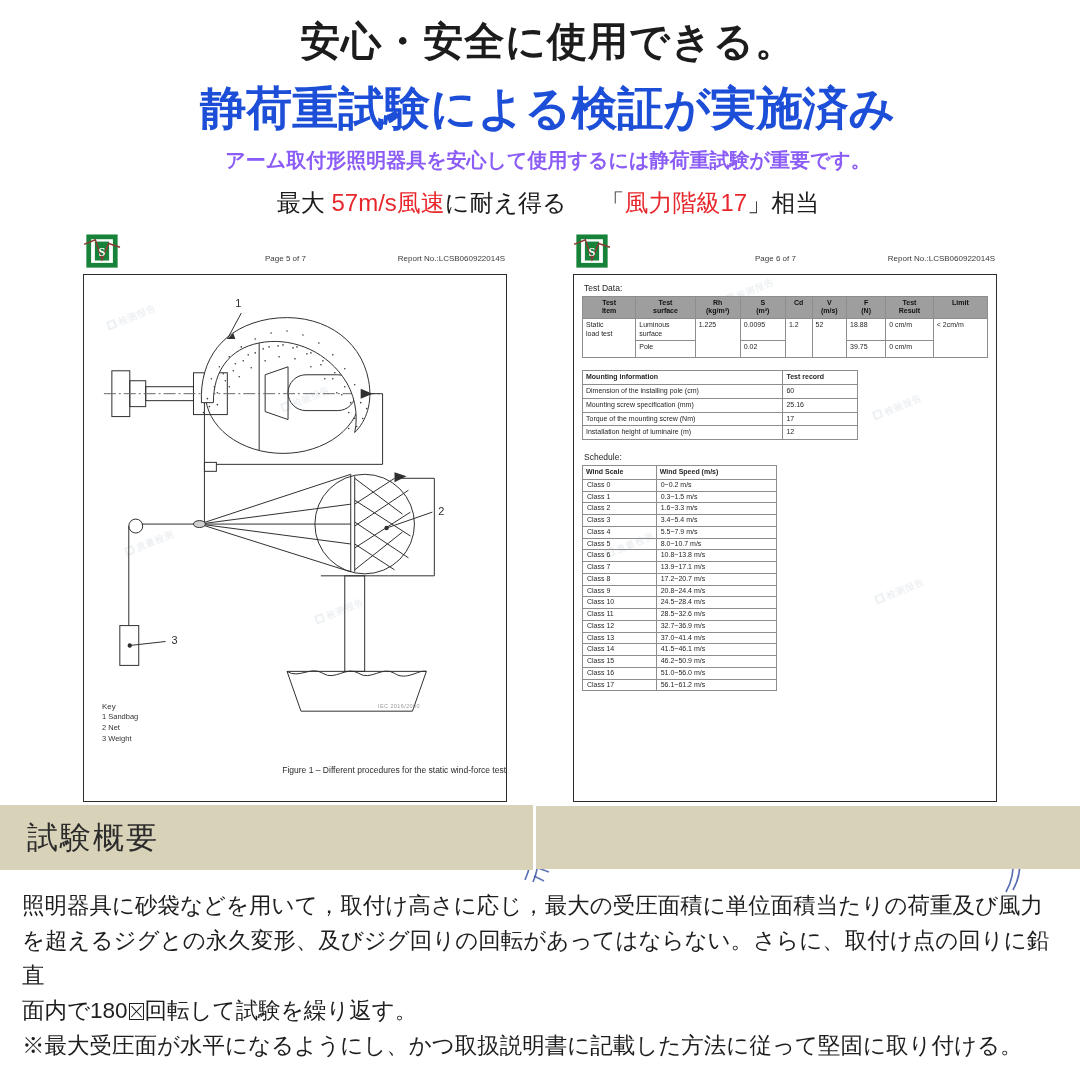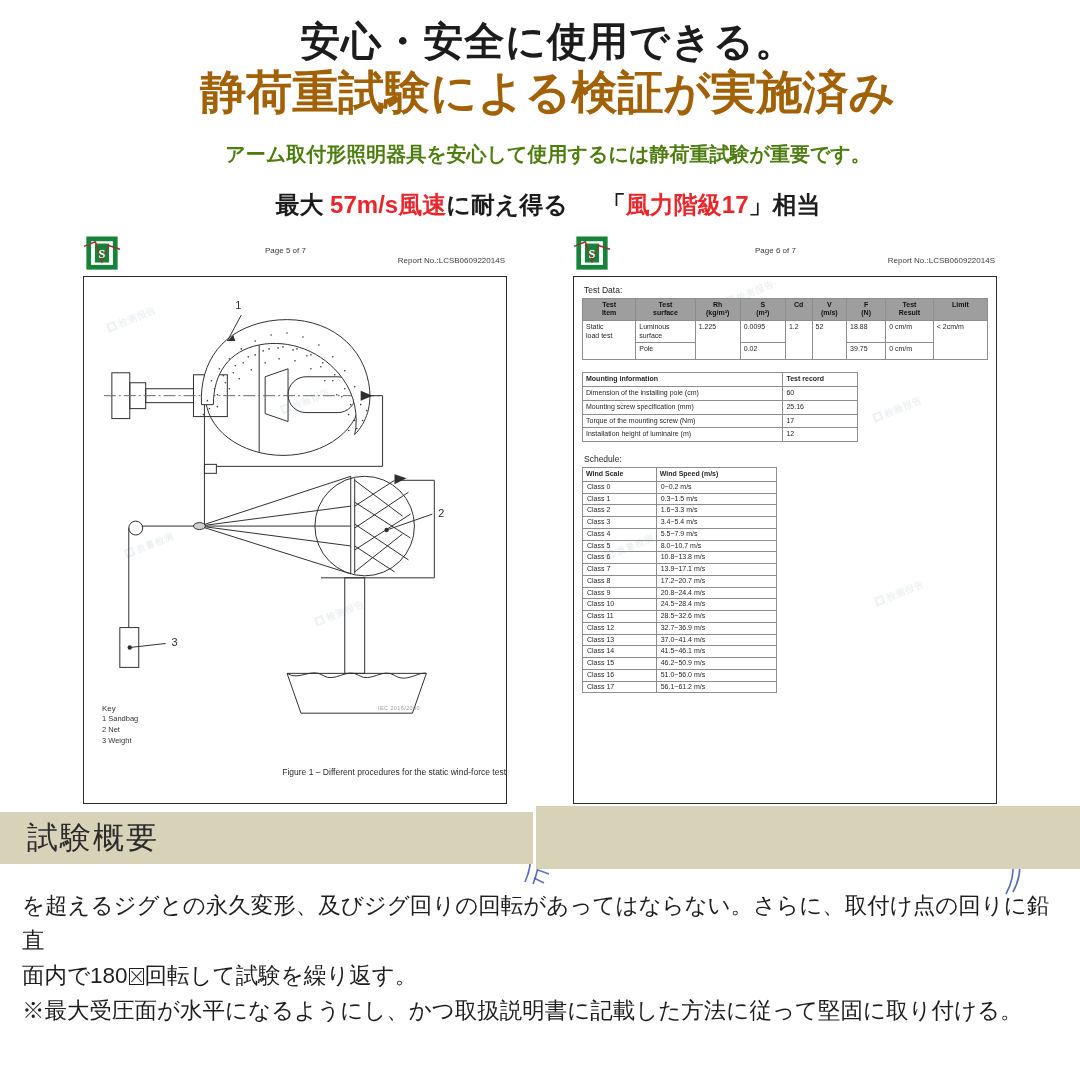--- a/index.html
+++ b/index.html
@@ -12,30 +12,30 @@
     position:relative;
   }
 
   
   .header { padding:18px 0 8px 16px; text-align:center; }
   .hdr-line1 {
     font-size:40px; font-weight:bold; color:#1c1c1c;
     letter-spacing:1px; line-height:1.15;
   }
   .hdr-line2 {
-    font-size:46px; font-weight:bold; color:#a16207;
-    letter-spacing:0px; line-height:1.15; margin-top:2px;
+    font-size:46px; font-weight:bold; color:#1d4ed8;
+    letter-spacing:0px; line-height:1.15; margin-top:18px;
   }
   .hdr-sub {
-    font-size:20px; font-weight:bold; color:#4d7c0f;
-    margin-top:22px; line-height:1.3;
+    font-size:20px; font-weight:bold; color:#8b5cf6;
+    margin-top:12px; line-height:1.3;
   }
   .hdr-sub2 {
-    font-size:24px; font-weight:bold; color:#1c1c1c;
-    margin-top:22px; line-height:1.3;
+    font-size:24px; font-weight:normal; color:#1c1c1c;
+    margin-top:14px; line-height:1.3;
   }
   .accent-red { color:#e8272c; }
   .gap-wide { display:inline-block; width:34px; }
 
   
   .docs {
     position:relative;
     height:590px;
     margin-top:6px;
   }
@@ -49,21 +49,21 @@
 
   .doc-head {
     position:relative;
     height:42px;
   }
   .logo {
     position:absolute; left:8px; top:2px;
     width:38px; height:36px;
   }
   .doc-page {
-    position:absolute; left:190px; top:12px;
+    position:absolute; left:190px; top:22px;
     font-size:8px; color:#3a3a3a; white-space:nowrap;
   }
   .doc-report {
     position:absolute; right:10px; top:22px;
     font-size:8px; color:#3a3a3a; white-space:nowrap;
   }
   .doc-body {
     position:absolute; left:8px; right:8px; top:42px; bottom:0;
     border:1px solid #2b2b2b;
     background:#fff;
@@ -152,21 +152,21 @@
   
   .bottom { position:absolute; left:0; top:806px; width:1080px; }
   .band {
     position:relative;
     height:63px;
     display:flex;
     align-items:center;
   }
   .band-left {
     background:#d8d2b8;
-    width:533px; height:52px;
+    width:533px; height:65px;
     display:flex; align-items:center;
   }
   .band-right {
     background:#d8d2b8;
     flex:1; height:63px;
   }
   .band-sep {
     width:3px; height:63px; background:#ffffff;
   }
   .band-title {
@@ -584,17 +584,18 @@
 <div class="bottom">
   <div class="band">
     <div class="band-left">
       <div class="band-title">試験概要</div>
     </div>
     <div class="band-sep"></div>
     <div class="band-right"></div>
   </div>
 
   <div class="body-text">
+    <p>照明器具に砂袋などを用いて，取付け高さに応じ，最大の受圧面積に単位面積当たりの荷重及び風力</p>
     <p>を超えるジグとの永久変形、及びジグ回りの回転があってはならない。さらに、取付け点の回りに鉛直</p>
     <p><span>面内で180</span><span class="tofu"></span><span>回転して試験を繰り返す。</span></p>
     <p>※最大受圧面が水平になるようにし、かつ取扱説明書に記載した方法に従って堅固に取り付ける。</p>
   </div>
 </div>
 
 </body></html>

